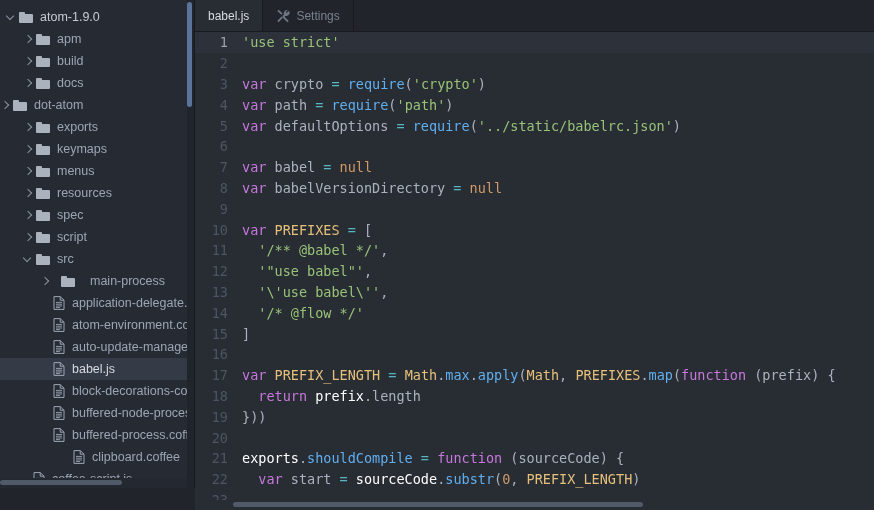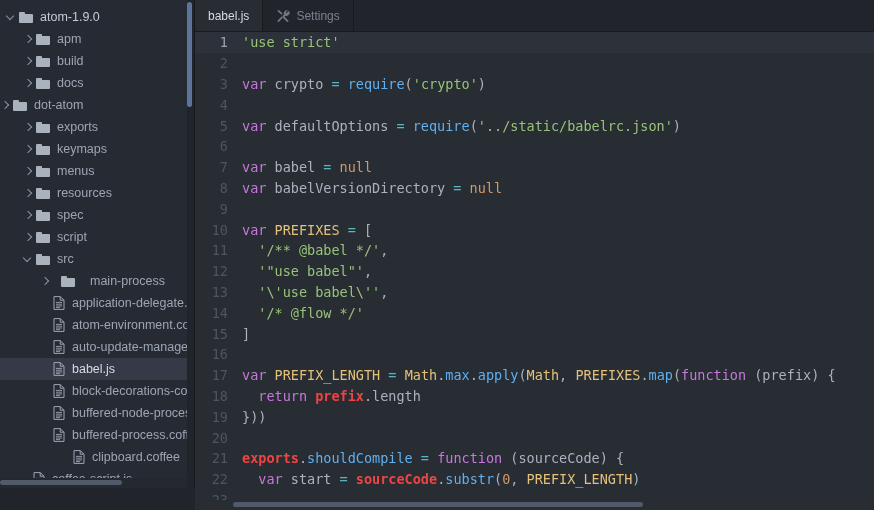--- a/index.html
+++ b/index.html
@@ -103,21 +103,21 @@
   }
   .cursorline .gutter{color:#9aa2b1;}
   .code{flex:1 1 auto;color:#abb2bf;padding-left:2px;}
 
   
   .k{color:#c678dd;}      
   .s{color:#98c379;}      
   .f{color:#61afef;}      
   .c{color:#e5c07b;}      
   .n{color:#d19a66;}      
-  .v{color:#ef4444;font-weight:bold;}      
+  .v{color:#ffffff;}      
   .p{color:#abb2bf;}      
   .o{color:#56b6c2;}      
 
   #ed-hscroll{
     position:absolute;left:38px;bottom:3px;width:410px;height:5px;
     background:#515a68;border-radius:3px;
   }
   #ed-htrack{
     position:absolute;left:0;bottom:0;width:100%;height:10px;background:#282c33;
   }
@@ -385,21 +385,21 @@
           </span>
           <span>Settings</span>
         </div>
       </div>
 
     <div id="editor">
       <div id="code">
           <div class="codeline cursorline"><div class="gutter">1</div><div class="code"><span class="s">'use strict'</span></div></div>
           <div class="codeline"><div class="gutter">2</div><div class="code"></div></div>
           <div class="codeline"><div class="gutter">3</div><div class="code"><span class="k">var</span><span class="p"> crypto </span><span class="o">=</span><span class="p"> </span><span class="f">require</span><span class="p">(</span><span class="s">'crypto'</span><span class="p">)</span></div></div>
-          <div class="codeline"><div class="gutter">4</div></div>
+          <div class="codeline"><div class="gutter">4</div><div class="code"><span class="k">var</span><span class="p"> path </span><span class="o">=</span><span class="p"> </span><span class="f">require</span><span class="p">(</span><span class="s">'path'</span><span class="p">)</span></div></div>
           <div class="codeline"><div class="gutter">5</div><div class="code"><span class="k">var</span><span class="p"> defaultOptions </span><span class="o">=</span><span class="p"> </span><span class="f">require</span><span class="p">(</span><span class="s">'../static/babelrc.json'</span><span class="p">)</span></div></div>
           <div class="codeline"><div class="gutter">6</div><div class="code"></div></div>
           <div class="codeline"><div class="gutter">7</div><div class="code"><span class="k">var</span><span class="p"> babel </span><span class="o">=</span><span class="p"> </span><span class="n">null</span></div></div>
           <div class="codeline"><div class="gutter">8</div><div class="code"><span class="k">var</span><span class="p"> babelVersionDirectory </span><span class="o">=</span><span class="p"> </span><span class="n">null</span></div></div>
           <div class="codeline"><div class="gutter">9</div><div class="code"></div></div>
           <div class="codeline"><div class="gutter">10</div><div class="code"><span class="k">var</span><span class="p"> </span><span class="c">PREFIXES</span><span class="p"> </span><span class="o">=</span><span class="p"> [</span></div></div>
           <div class="codeline"><div class="gutter">11</div><div class="code"><span class="p">  </span><span class="s">'/** @babel */'</span><span class="p">,</span></div></div>
           <div class="codeline"><div class="gutter">12</div><div class="code"><span class="p">  </span><span class="s">'"use babel"'</span><span class="p">,</span></div></div>
           <div class="codeline"><div class="gutter">13</div><div class="code"><span class="p">  </span><span class="s">'\'use babel\''</span><span class="p">,</span></div></div>
           <div class="codeline"><div class="gutter">14</div><div class="code"><span class="p">  </span><span class="s">'/* @flow */'</span></div></div>

